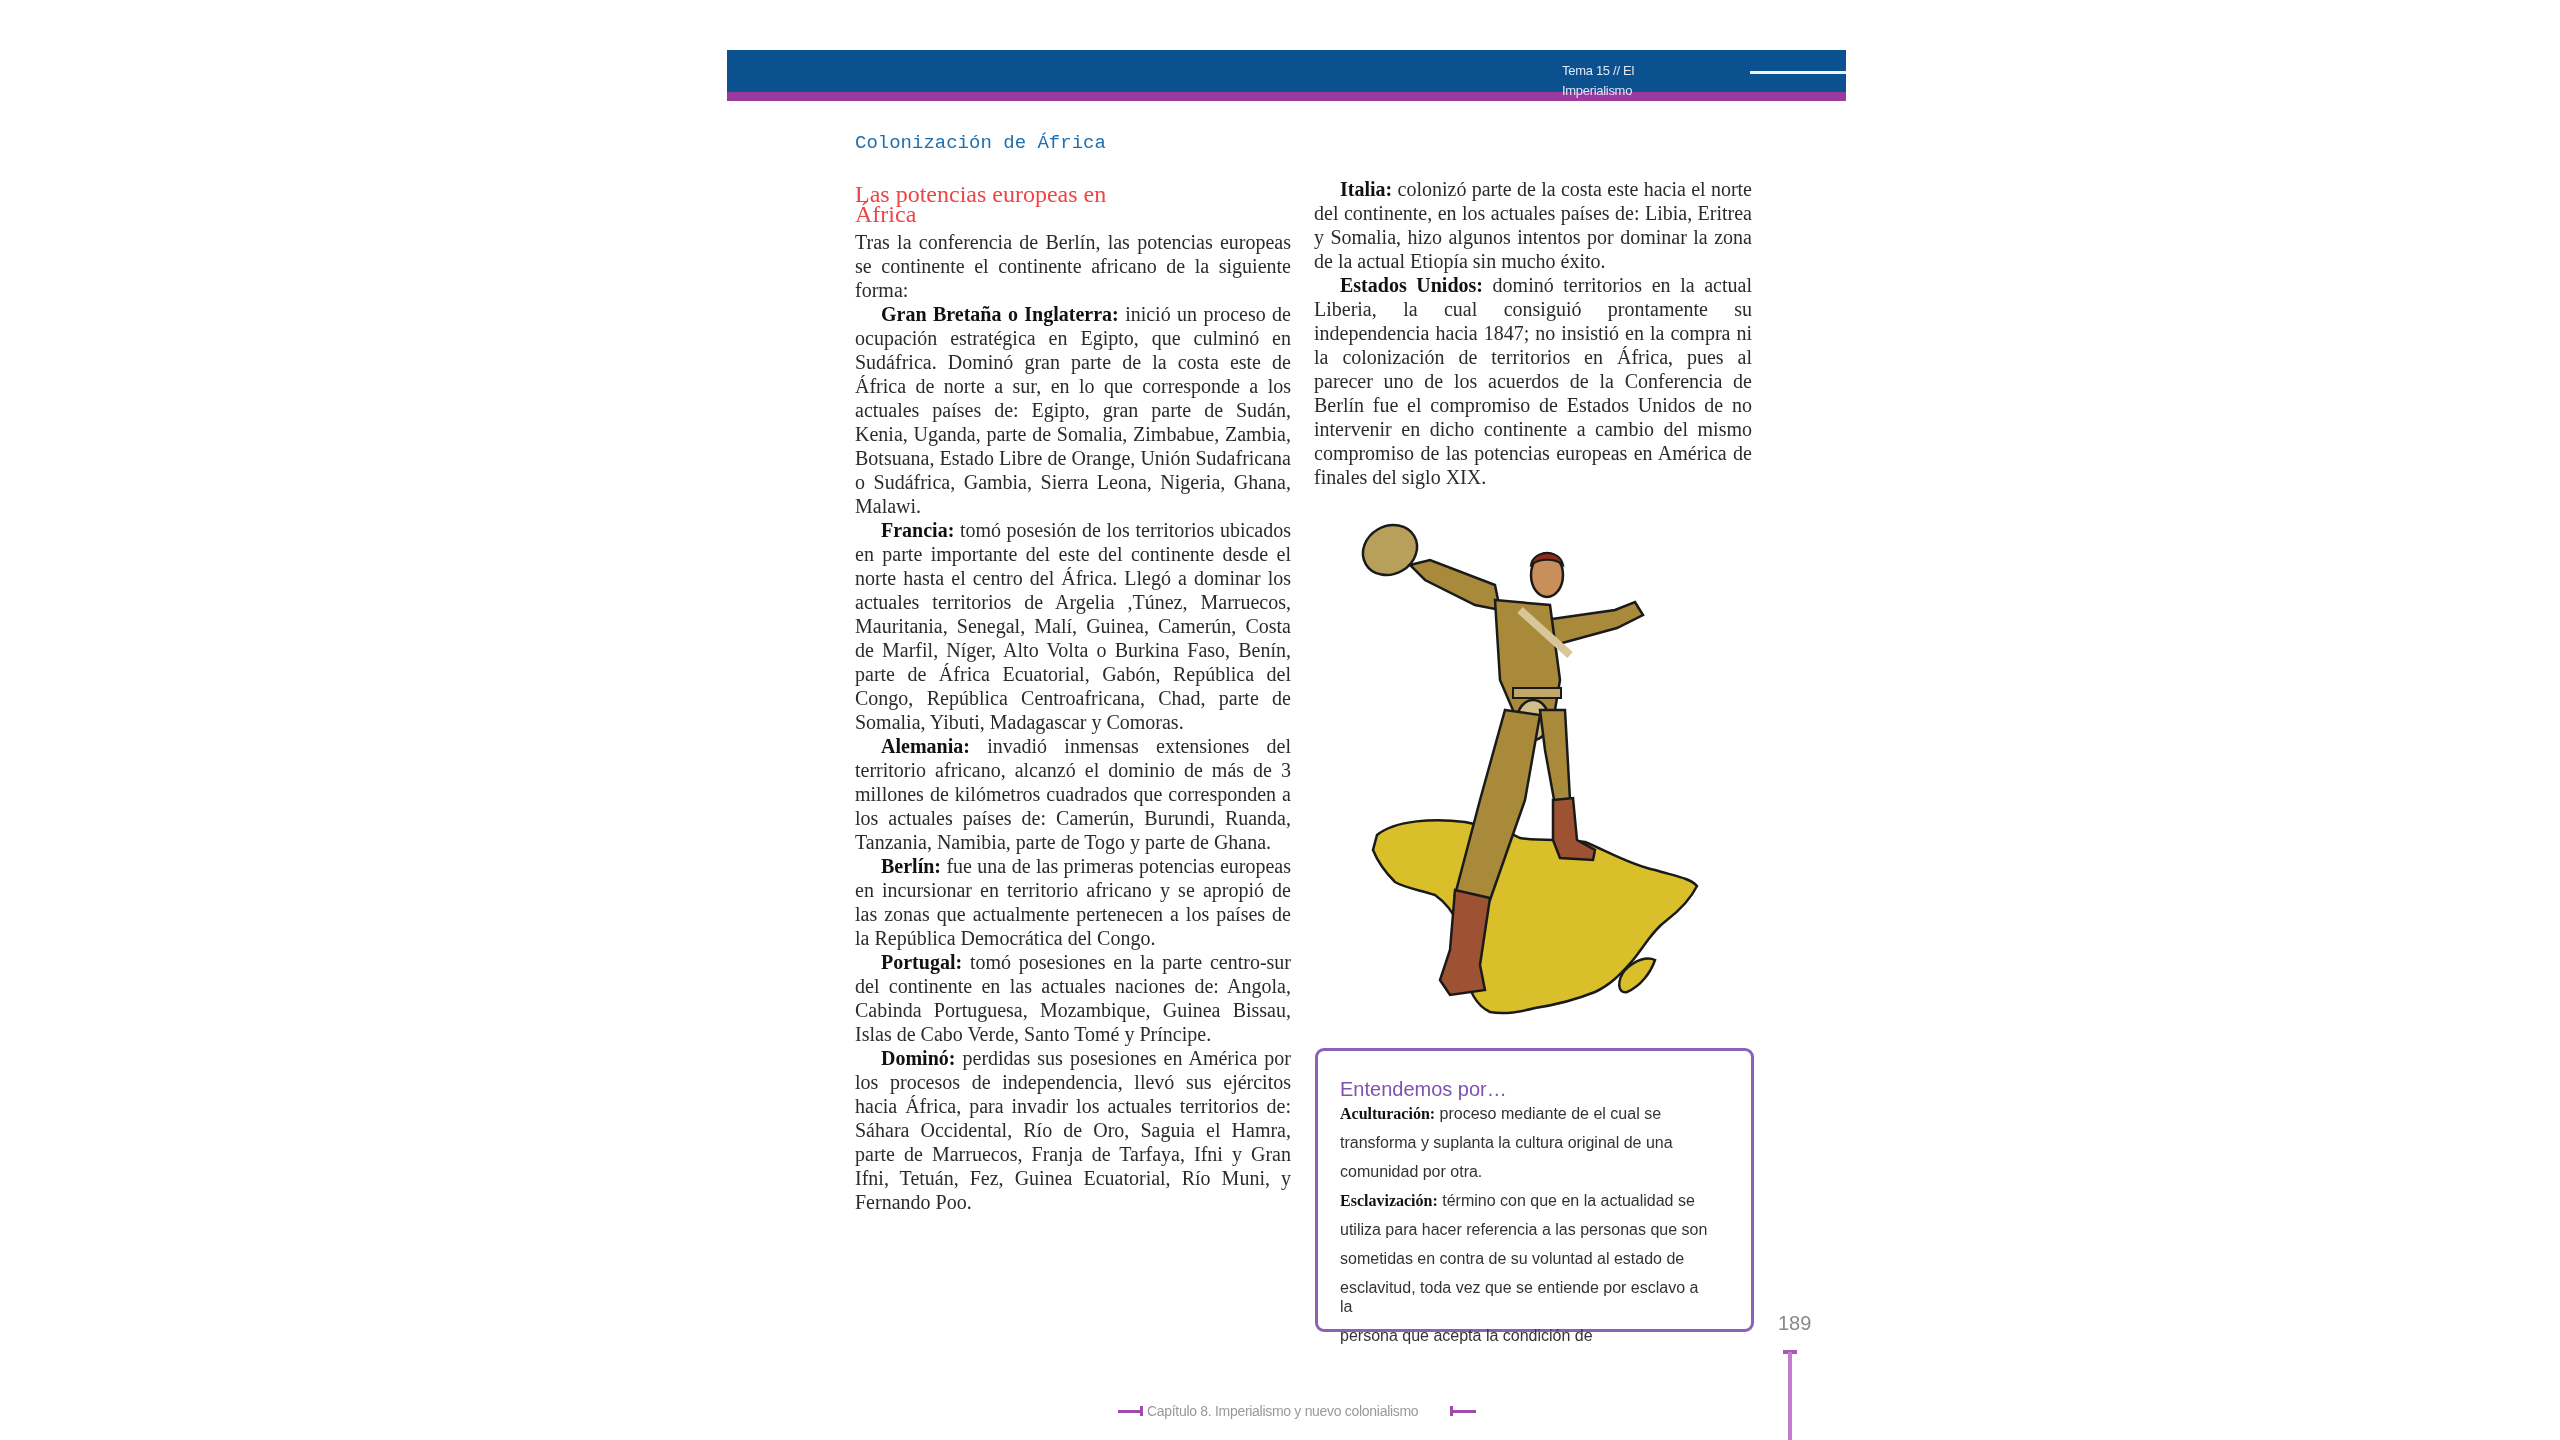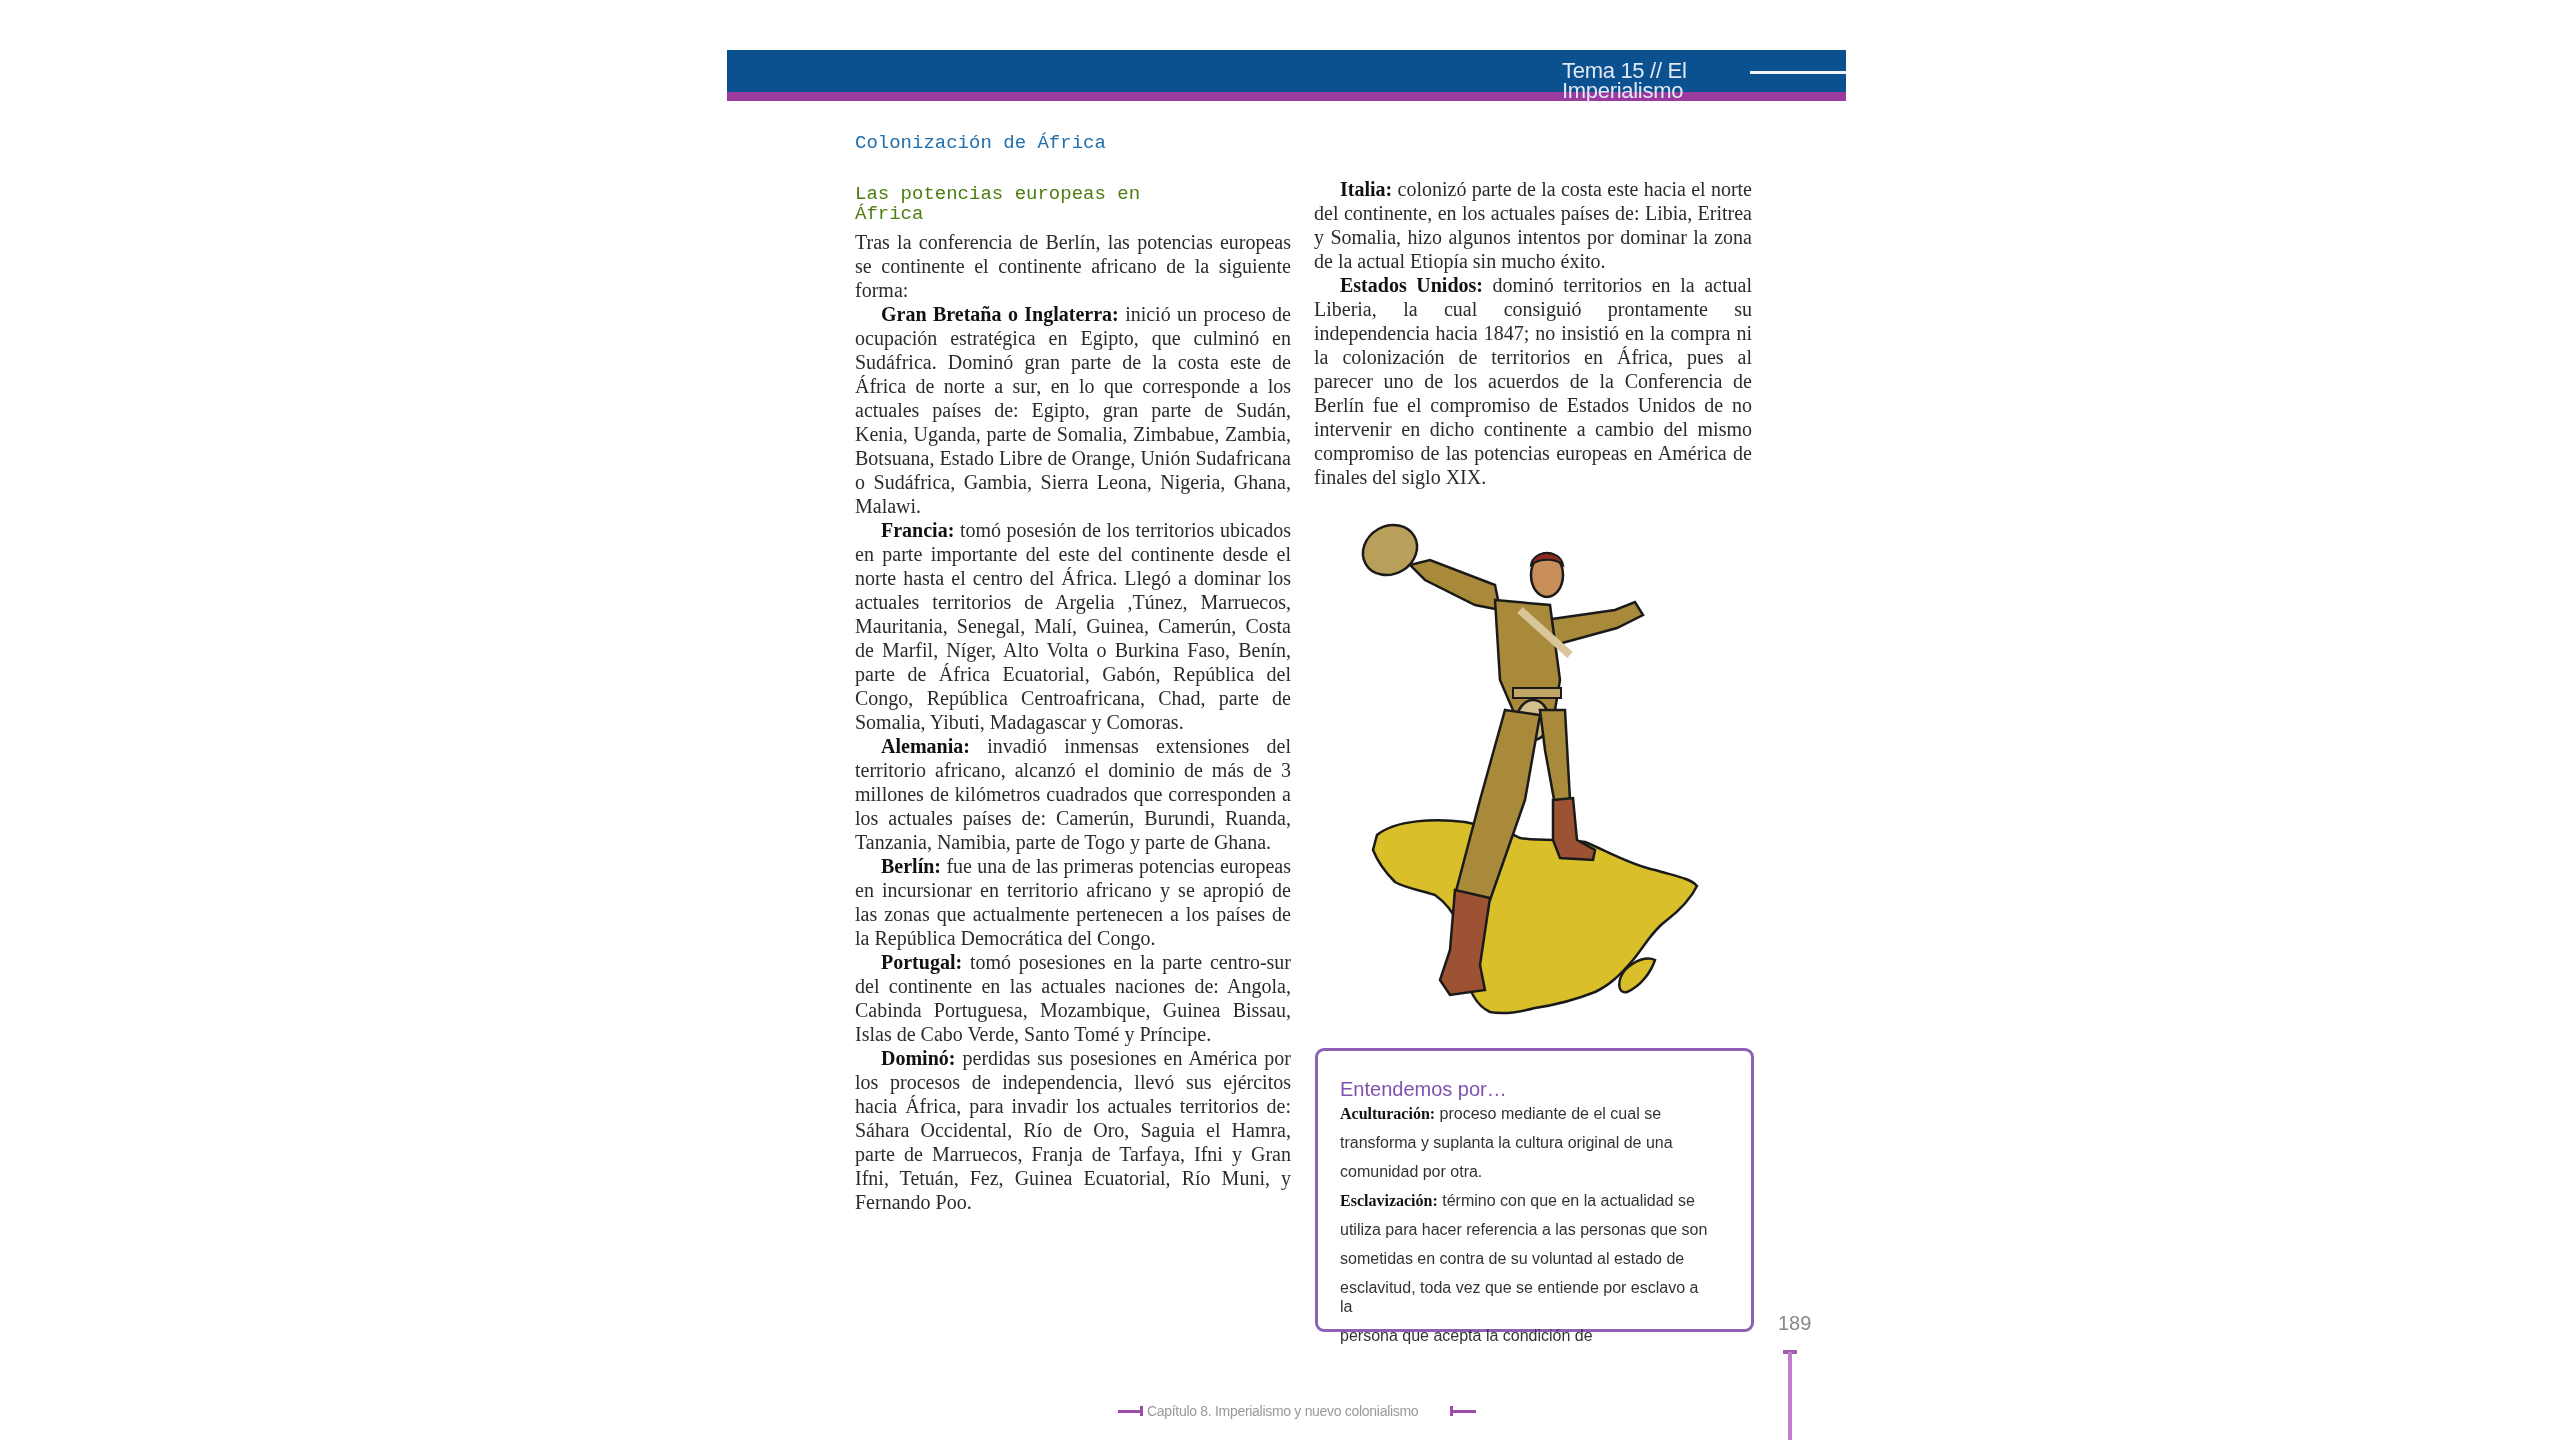--- a/index.html
+++ b/index.html
@@ -1,22 +1,22 @@
 <!DOCTYPE html>
 <html><head>
 <meta charset="utf-8">
 <style>
   html, body { margin:0; padding:0; }
   body { width:2560px; height:1440px; background:#ffffff; position:relative; overflow:hidden; font-family:"Liberation Serif", serif; color:#222; }
   .header-bar { position:absolute; left:727px; top:50px; width:1119px; height:42px; background:#0b5190; }
   .header-stripe { position:absolute; left:727px; top:92px; width:1119px; height:9px; background:#9b3a9e; }
-  .header-title { position:absolute; left:1562px; top:61px; width:140px; font-family:"Liberation Sans", sans-serif; font-size:22px; line-height:20px; color:#dfe8f4; letter-spacing:-0.3px; }
+  .header-title { position:absolute; left:1562px; top:61px; width:140px; font-family:"Liberation Sans", sans-serif; font-size:13px; line-height:20px; color:#dfe8f4; letter-spacing:-0.3px; }
   .header-rule { position:absolute; left:1750px; top:71px; width:96px; height:3px; background:#eef3fa; }
   .page-title { position:absolute; left:855px; top:132px; font-family:Liberation Mono, monospace; font-size:19px; color:#1f6fae; }
-  .subheading { position:absolute; left:855px; top:184px; width:300px; font-family:Liberation Mono, monospace; font-size:19px; line-height:20px; color:#4d7c0f; }
+  .subheading { position:absolute; left:855px; top:184px; width:300px; font-family:Liberation Serif, serif; font-size:24px; line-height:20px; color:#ef4444; }
   .col { position:absolute; font-size:20px; line-height:24px; text-align:justify; color:#2b2b2b; }
   .col p { margin:0; }
   .col p.indent { text-indent:26px; }
   .col b { color:#111; }
   .col-left { left:855px; top:230px; width:436px; }
   .col-right { left:1314px; top:177px; width:438px; }
   .illustration { position:absolute; left:1355px; top:520px; width:360px; height:510px; }
   .gloss-box { position:absolute; left:1315px; top:1048px; width:433px; height:278px; border:3px solid #8d62b5; border-radius:9px; }
   .gloss-title { position:absolute; left:1340px; top:1078px; font-family:"Liberation Sans", sans-serif; font-size:20px; color:#7d52b0; }
   .gloss-text { position:absolute; left:1340px; top:1104px; width:370px; font-family:"Liberation Sans", sans-serif; font-size:16px; line-height:19px; color:#333; }

